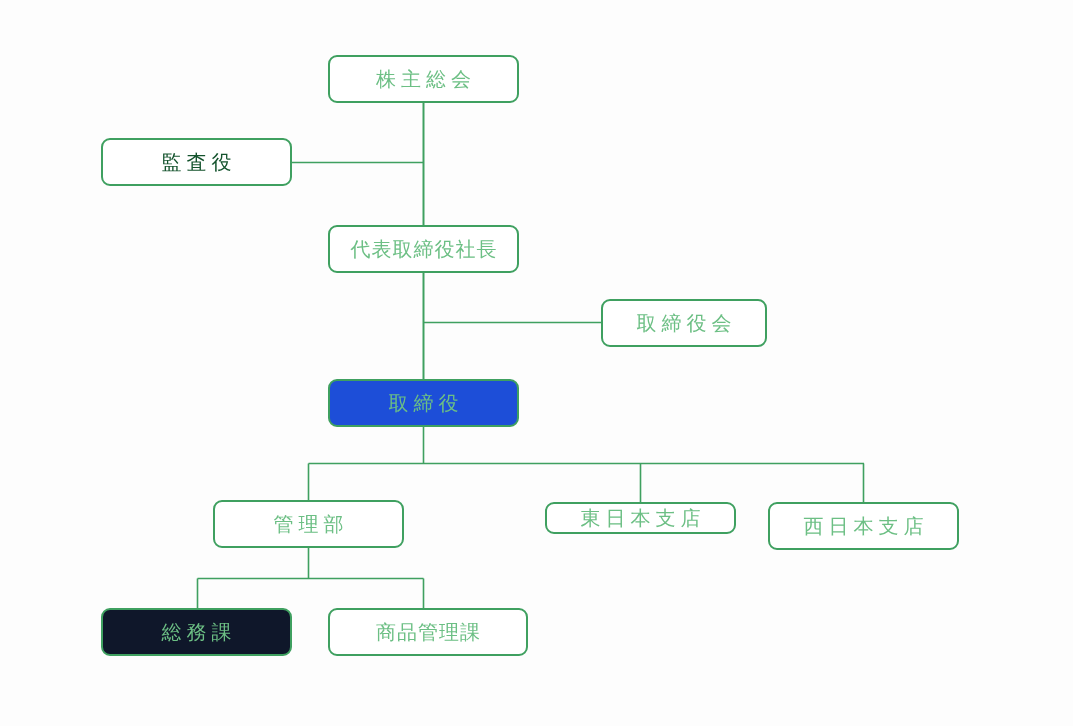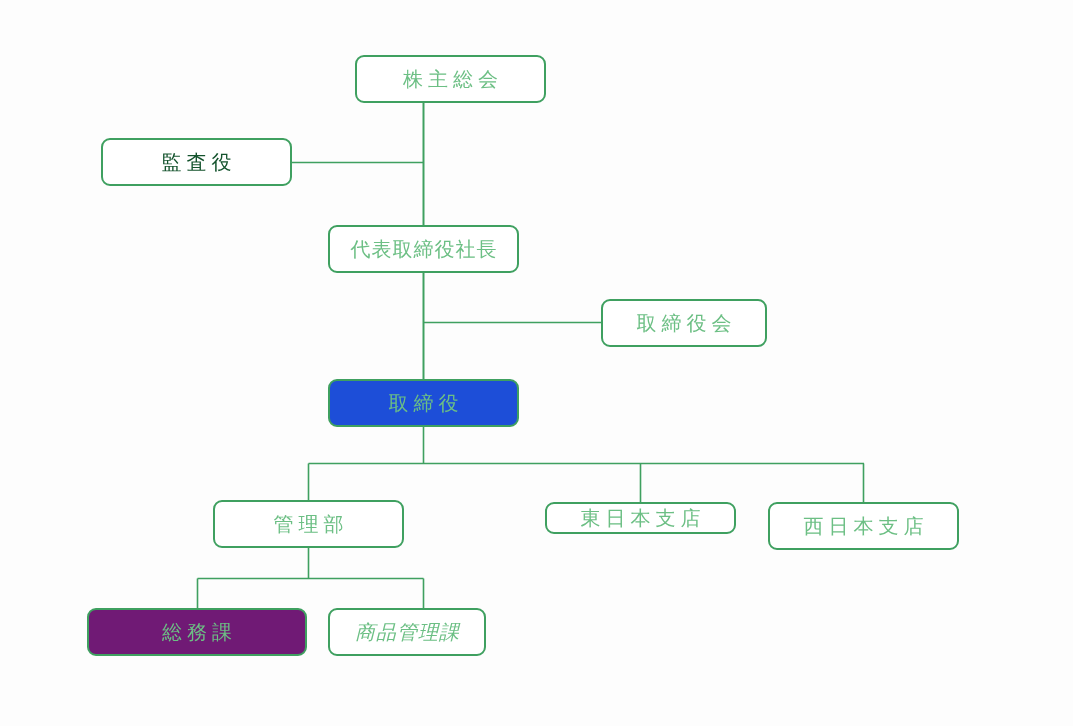--- a/index.html
+++ b/index.html
@@ -65,21 +65,21 @@
       <path d="M308.5,463.5 L308.5,500" stroke="#3fa060" stroke-width="1.6" fill="none" stroke-linecap="butt"></path>
       <path d="M640.5,463.5 L640.5,502" stroke="#3fa060" stroke-width="1.6" fill="none" stroke-linecap="butt"></path>
       <path d="M863.5,463.5 L863.5,502" stroke="#3fa060" stroke-width="1.6" fill="none" stroke-linecap="butt"></path>
       <path d="M308.5,548 L308.5,578.5" stroke="#3fa060" stroke-width="1.6" fill="none" stroke-linecap="butt"></path>
       <path d="M197.5,578.5 L423.5,578.5" stroke="#3fa060" stroke-width="1.6" fill="none" stroke-linecap="butt"></path>
       <path d="M197.5,578.5 L197.5,608" stroke="#3fa060" stroke-width="1.6" fill="none" stroke-linecap="butt"></path>
       <path d="M423.5,578.5 L423.5,608" stroke="#3fa060" stroke-width="1.6" fill="none" stroke-linecap="butt"></path>
     </svg>
 
   <div id="node-layer">
-      <div class="node" style="left: 328px; top: 55px; width: 191px; height: 48px; border-color: rgb(63, 160, 96); background: rgb(255, 255, 255); margin-left: 27px;">
+      <div class="node" style="left: 328px; top: 55px; width: 191px; height: 48px; border-color: rgb(63, 160, 96); background: rgb(255, 255, 255);">
         <span class="node-label" style="color: rgb(108, 191, 132);">株主総会</span>
       </div>
       <div class="node" style="left: 101px; top: 138px; width: 191px; height: 48px; border-color: rgb(63, 160, 96); background: rgb(255, 255, 255);">
         <span class="node-label" style="color: #14532d;">監査役</span>
       </div>
       <div class="node" style="left: 328px; top: 225px; width: 191px; height: 48px; border-color: rgb(63, 160, 96); background: rgb(255, 255, 255);">
         <span class="node-label tight" style="color: rgb(108, 191, 132);">代表取締役社長</span>
       </div>
       <div class="node" style="left: 601px; top: 299px; width: 166px; height: 48px; border-color: rgb(63, 160, 96); background: rgb(255, 255, 255);">
         <span class="node-label" style="color: rgb(108, 191, 132);">取締役会</span>
@@ -89,21 +89,21 @@
       </div>
       <div class="node" style="left: 213px; top: 500px; width: 191px; height: 48px; border-color: rgb(63, 160, 96); background: rgb(255, 255, 255);">
         <span class="node-label" style="color: rgb(108, 191, 132);">管理部</span>
       </div>
       <div class="node" style="left: 545px; top: 502px; width: 191px; height: 32px; border-color: rgb(63, 160, 96); background: rgb(255, 255, 255);">
         <span class="node-label" style="color: rgb(108, 191, 132);">東日本支店</span>
       </div>
       <div class="node" style="left: 768px; top: 502px; width: 191px; height: 48px; border-color: rgb(63, 160, 96); background: rgb(255, 255, 255);">
         <span class="node-label" style="color: rgb(108, 191, 132);">西日本支店</span>
       </div>
-      <div class="node" style="left: 87px; top: 608px; width: 220px; height: 48px; border-color: rgb(63, 160, 96); background: #701a75;">
+      <div class="node" style="left: 101px; top: 608px; width: 191px; height: 48px; border-color: rgb(63, 160, 96); background: #0f172a;">
         <span class="node-label" style="color: rgb(108, 191, 132);">総務課</span>
       </div>
-      <div class="node" style="left: 328px; top: 608px; width: 158px; height: 48px; border-color: rgb(63, 160, 96); background: rgb(255, 255, 255); font-style: italic;">
+      <div class="node" style="left: 328px; top: 608px; width: 200px; height: 48px; border-color: rgb(63, 160, 96); background: rgb(255, 255, 255);">
         <span class="node-label tight" style="color: rgb(108, 191, 132);">商品管理課</span>
       </div>
     </div>
 
 </div>
 
 </body></html>

